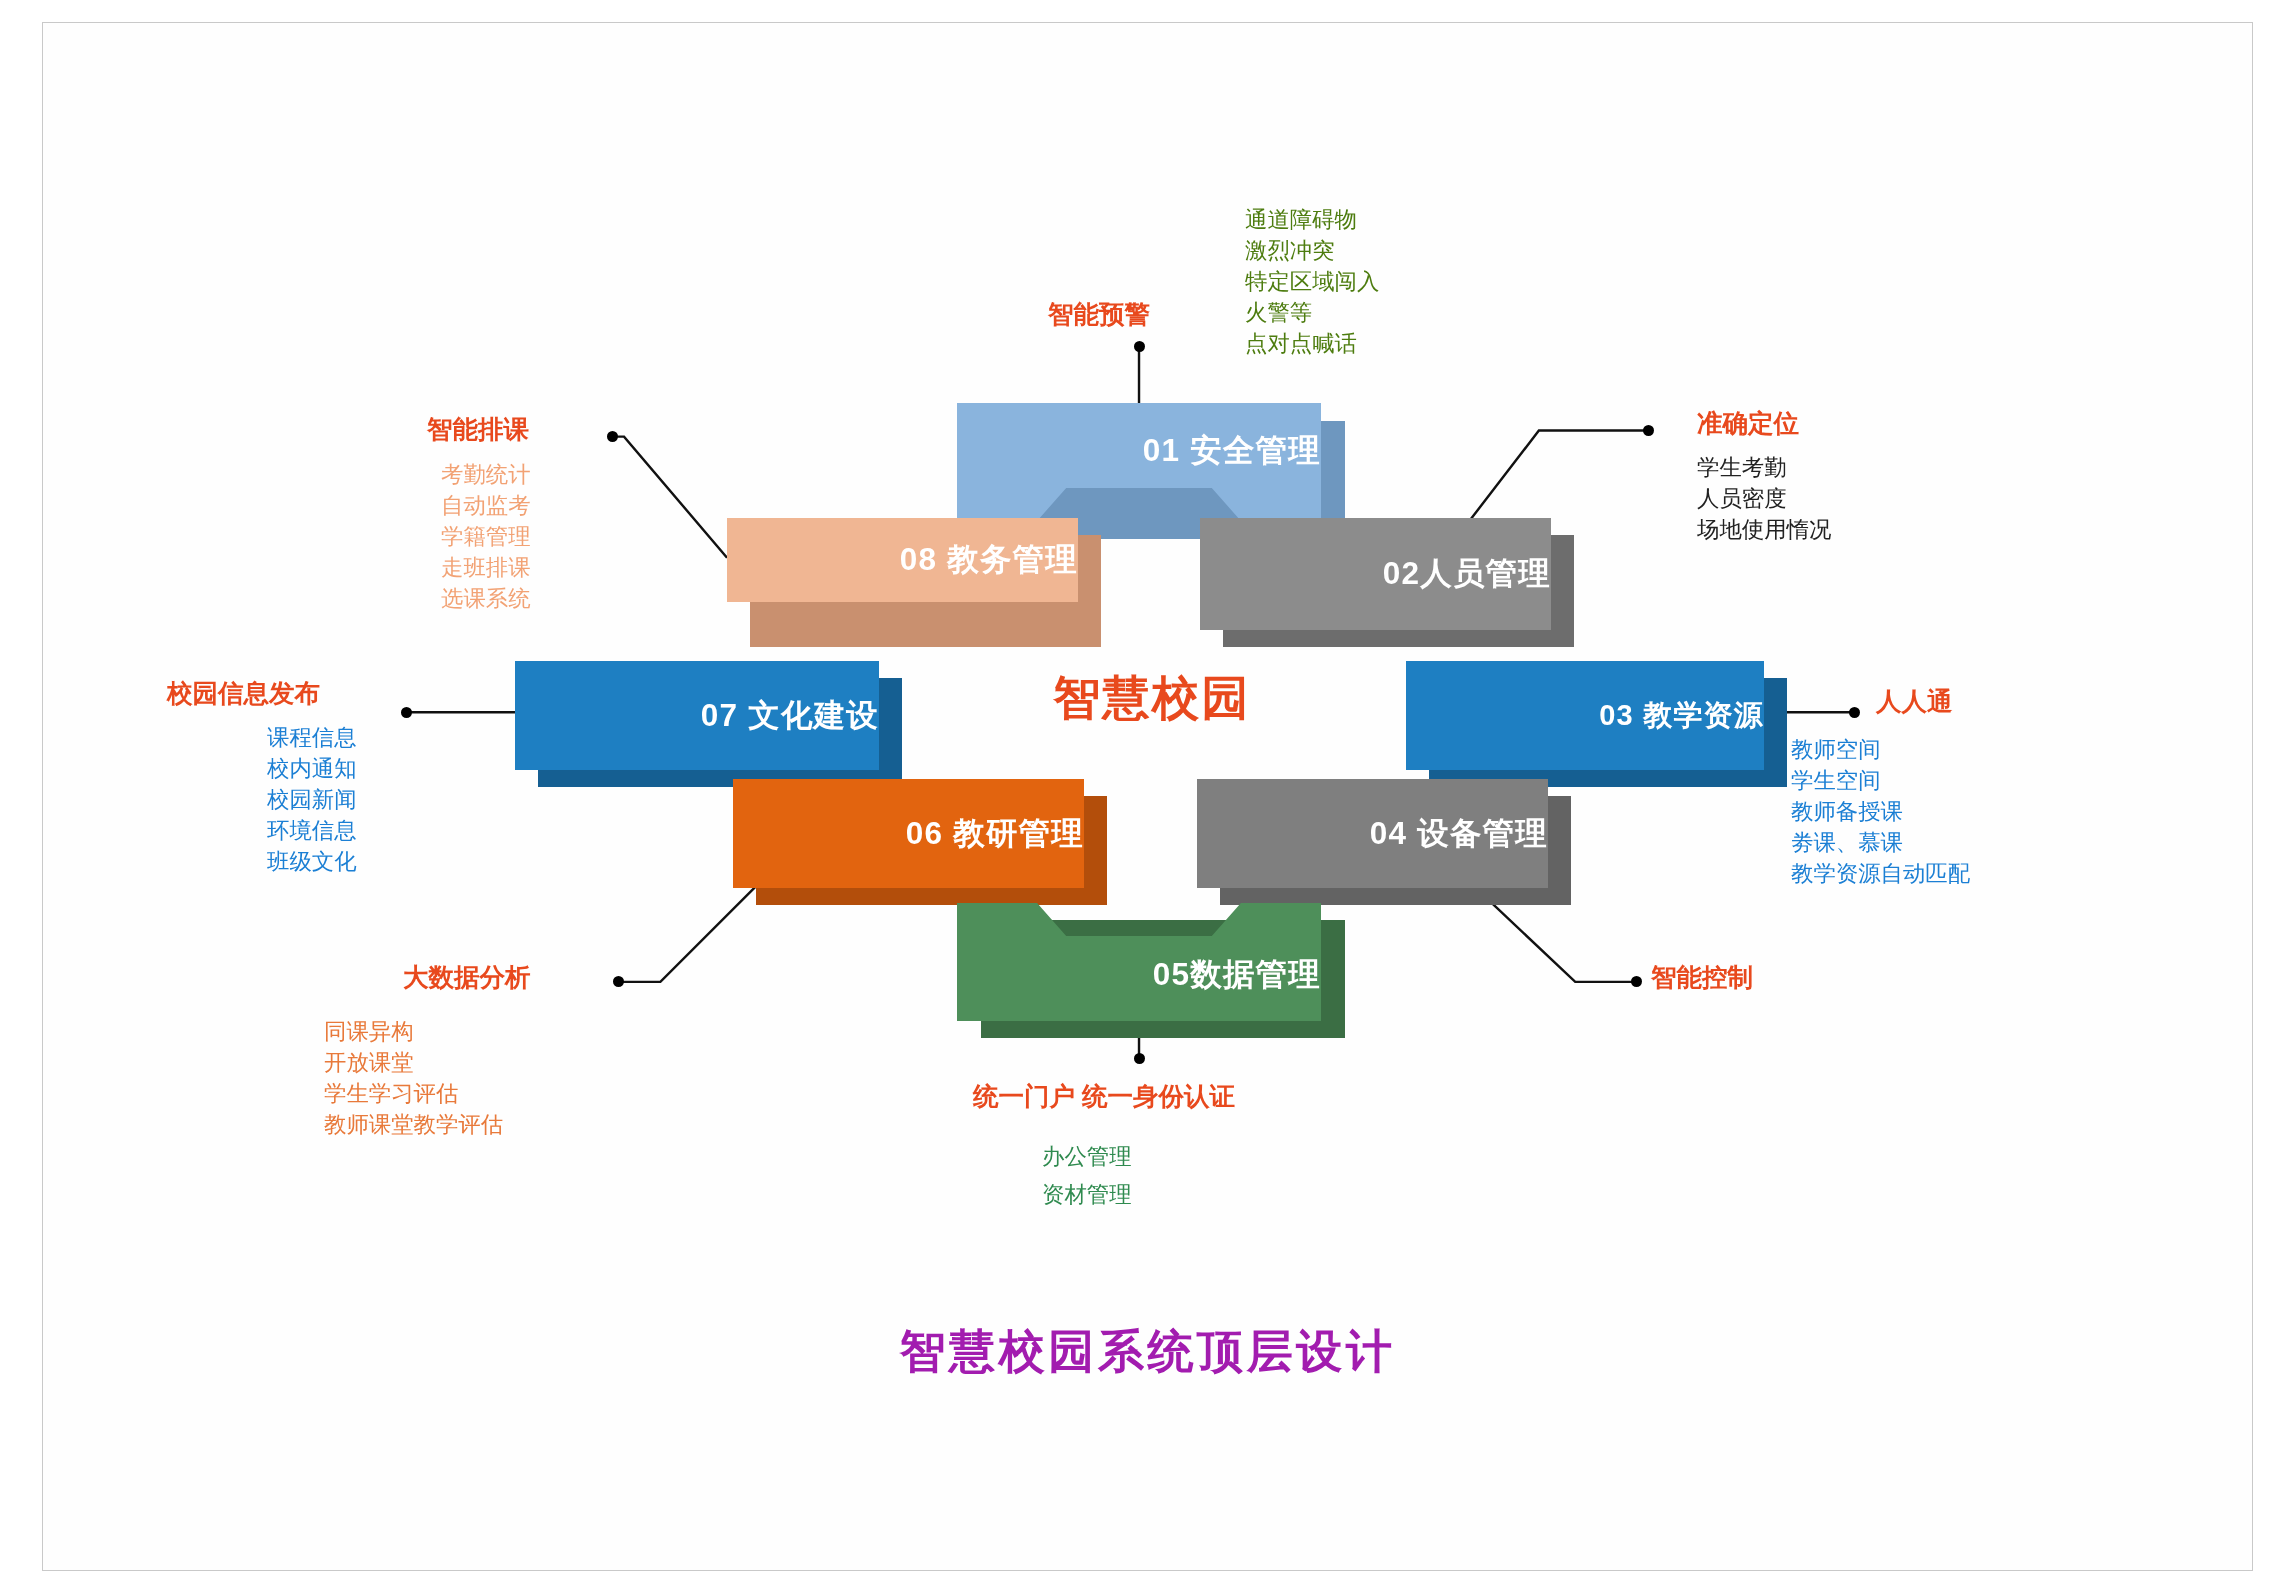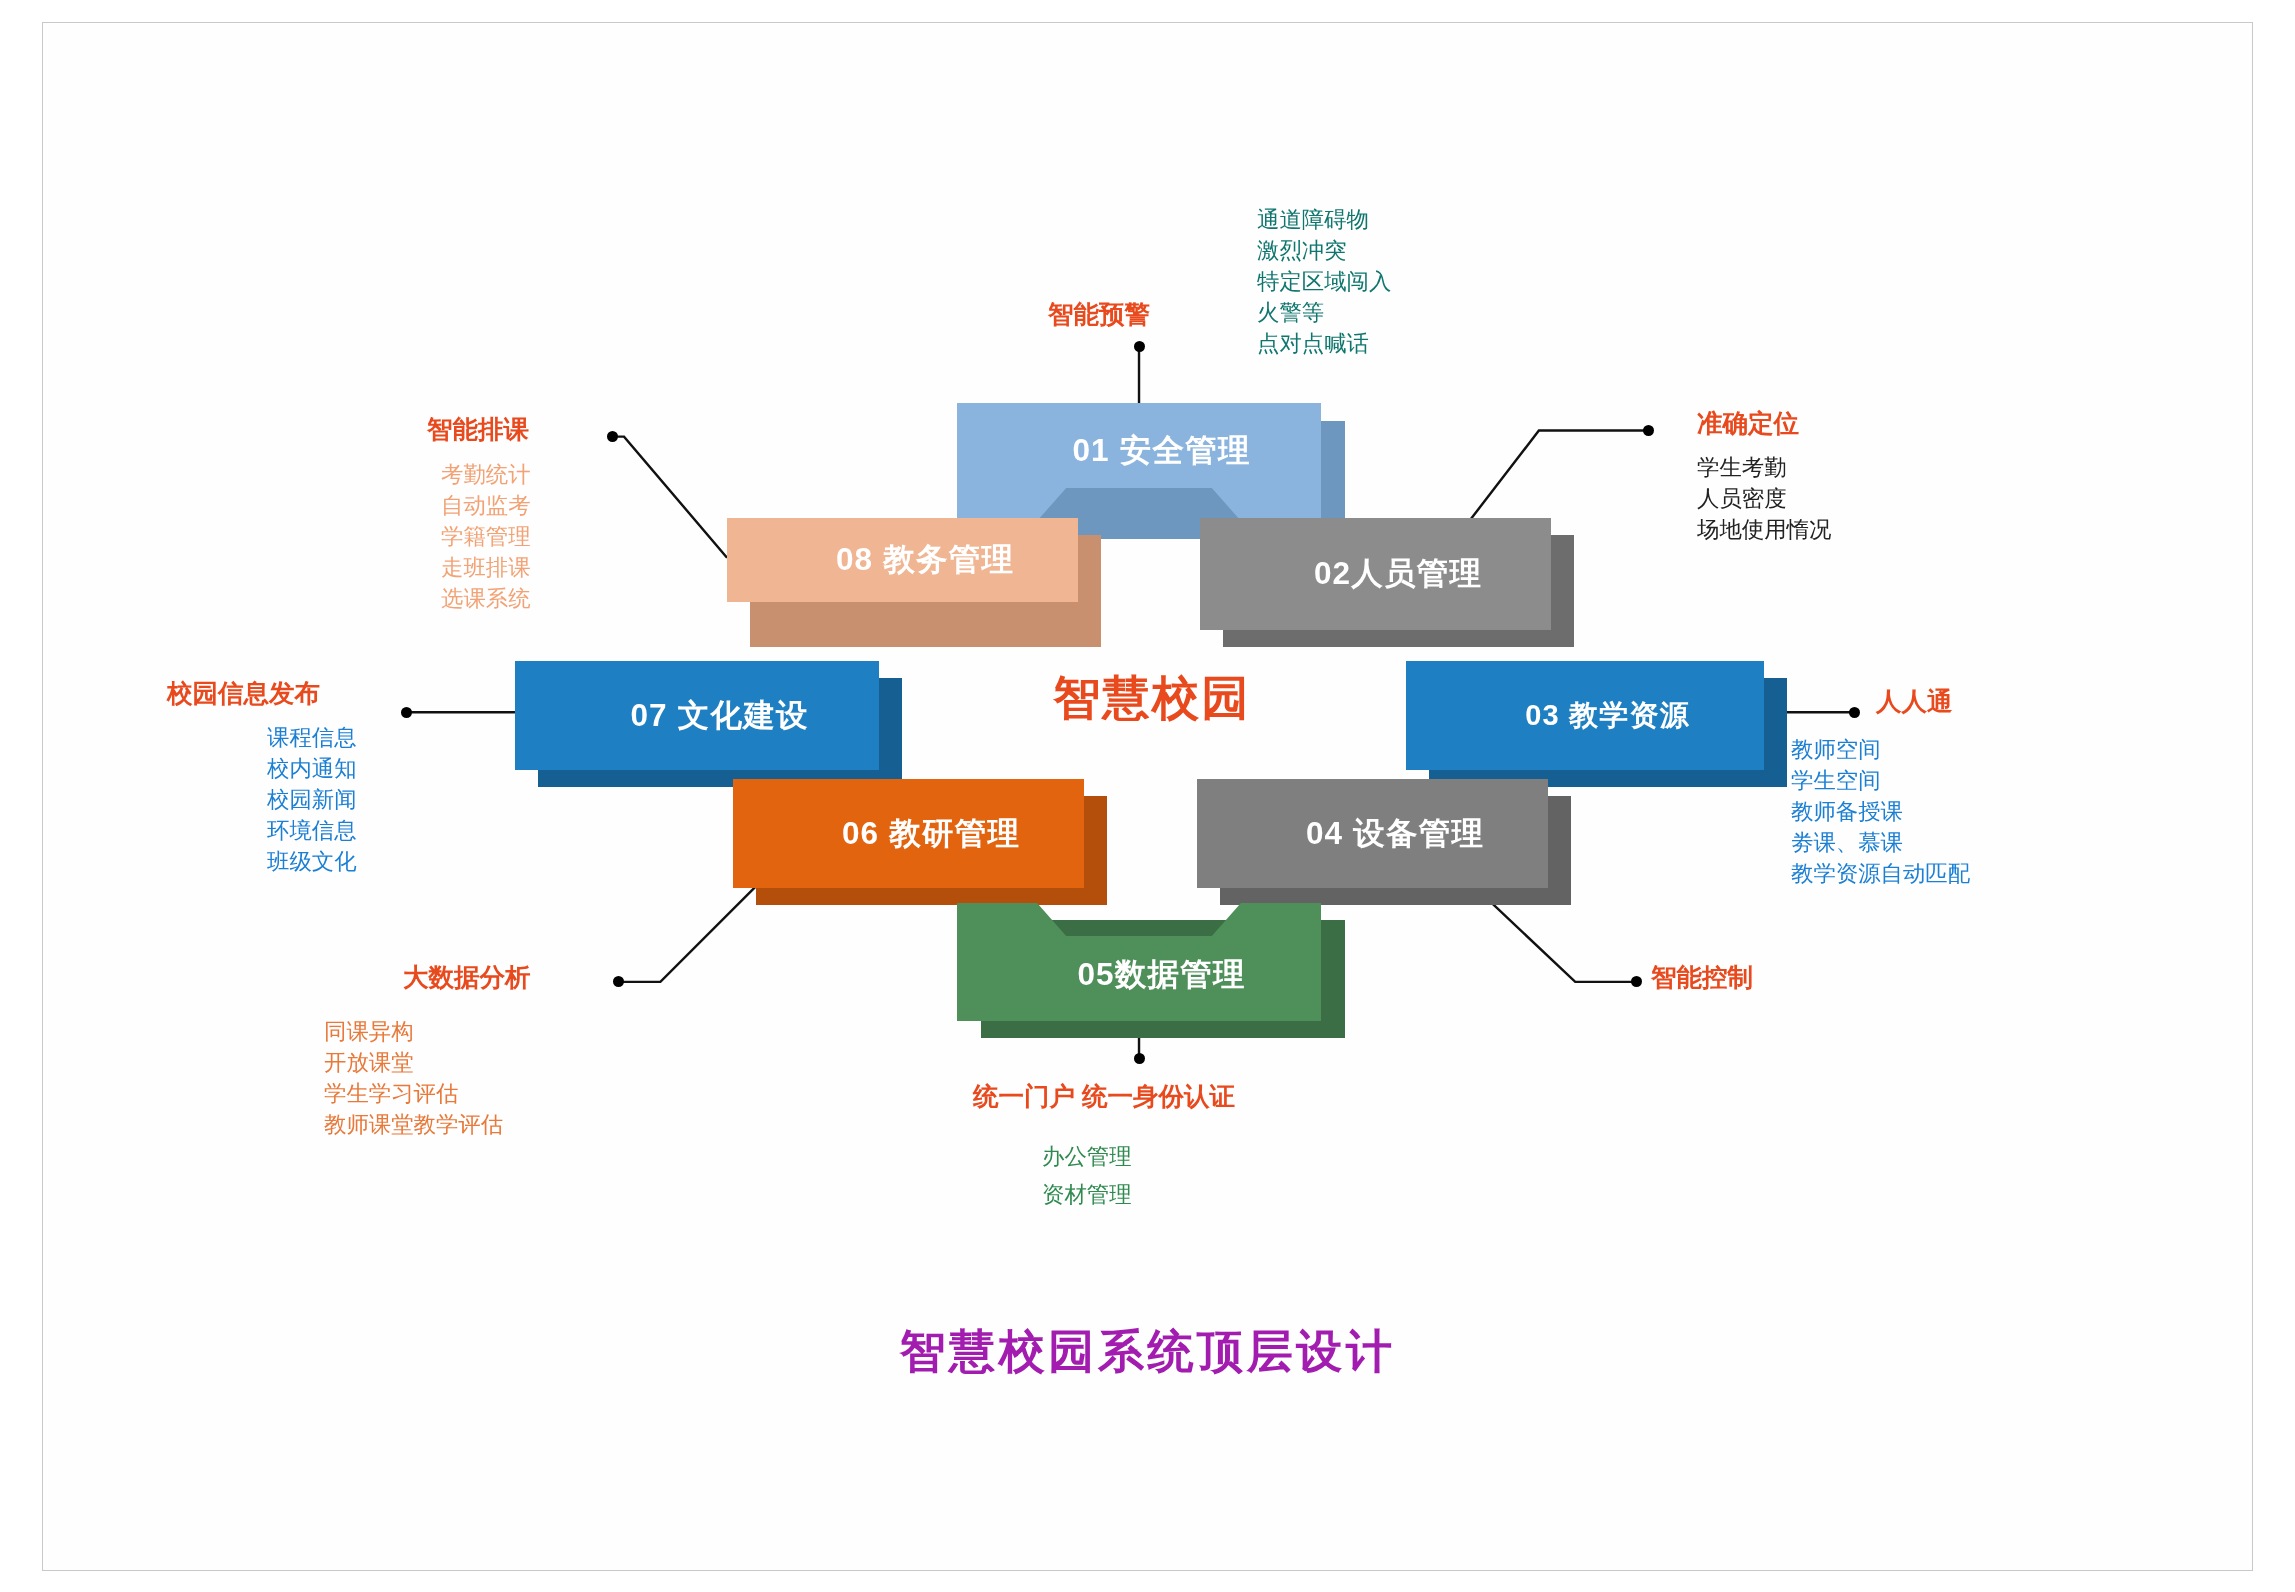--- a/index.html
+++ b/index.html
@@ -47,21 +47,21 @@
     color: #e8491d;
     letter-spacing: 2.4px;
   }
   
   .block {
     position: absolute;
     font-weight: bold;
     color: #ffffff;
     display: flex;
     align-items: center;
-    justify-content: center;
+    justify-content: flex-end;
     letter-spacing: 1.2px;
     box-sizing: border-box;
     padding-left: 45px;
   }
   .block .lbl { position: relative; z-index: 3; }
   .block .face {
     position: absolute;
     left: 0; top: 0; right: 0; bottom: 0;
     z-index: 1;
   }
@@ -79,21 +79,21 @@
   }
   .ann-list {
     position: absolute;
     font-size: 22.4px;
     line-height: 1.28;
     white-space: nowrap;
   }
   .ann-list div { margin-bottom: 2.4px; }
   .c-orange-l { color: #f2a274; }
   .c-blue     { color: #1b7fd4; }
-  .c-lblue    { color: #0f766e; margin-left: 12px; }
+  .c-lblue    { color: #4d7c0f; }
   .c-dark     { color: #222222; }
   .c-green    { color: #2f8a4f; }
   .c-orange   { color: #e8793a; }
   .dot {
     position: absolute;
     width: 11px; height: 11px;
     border-radius: 50%;
     background: #000000;
   }
   .big-title {

